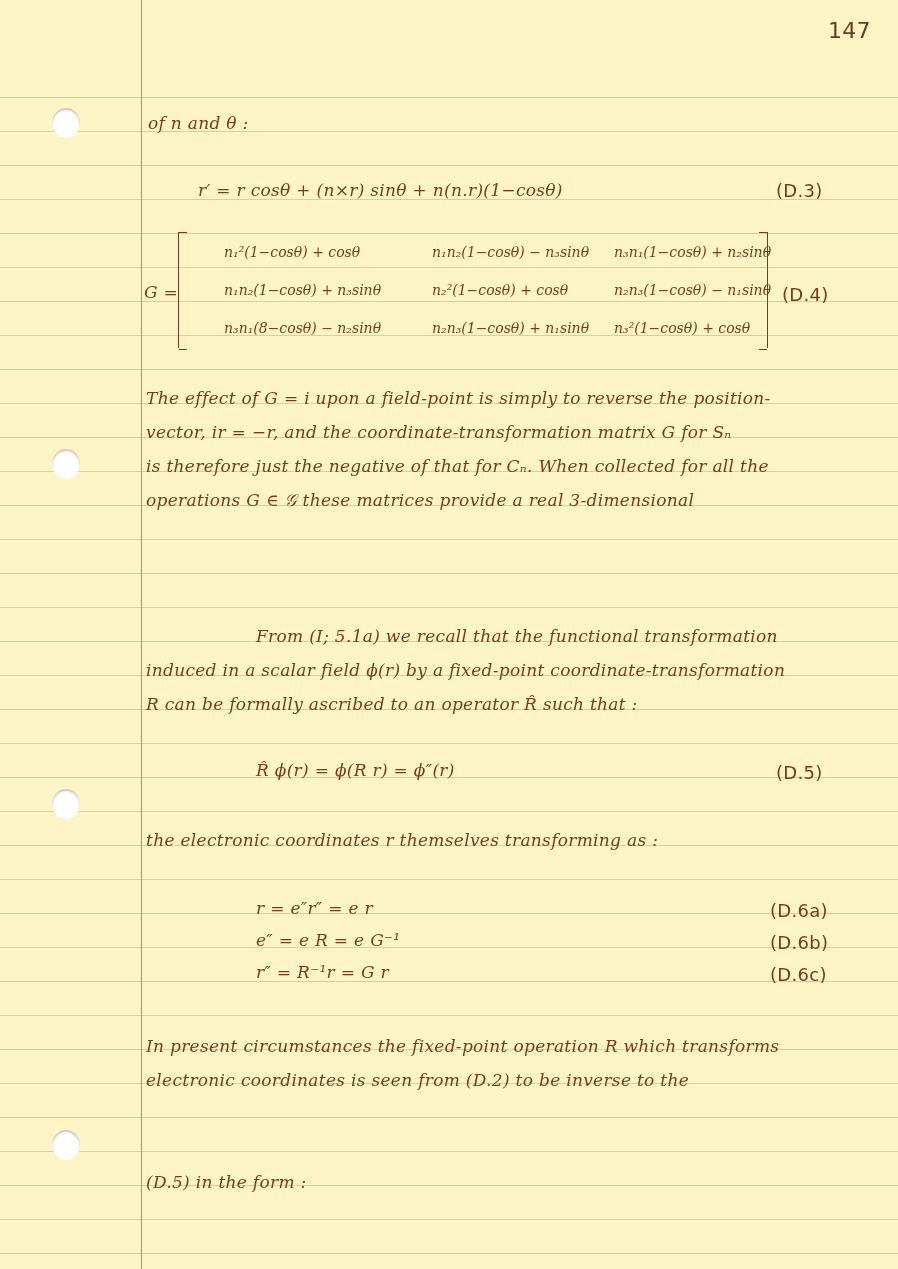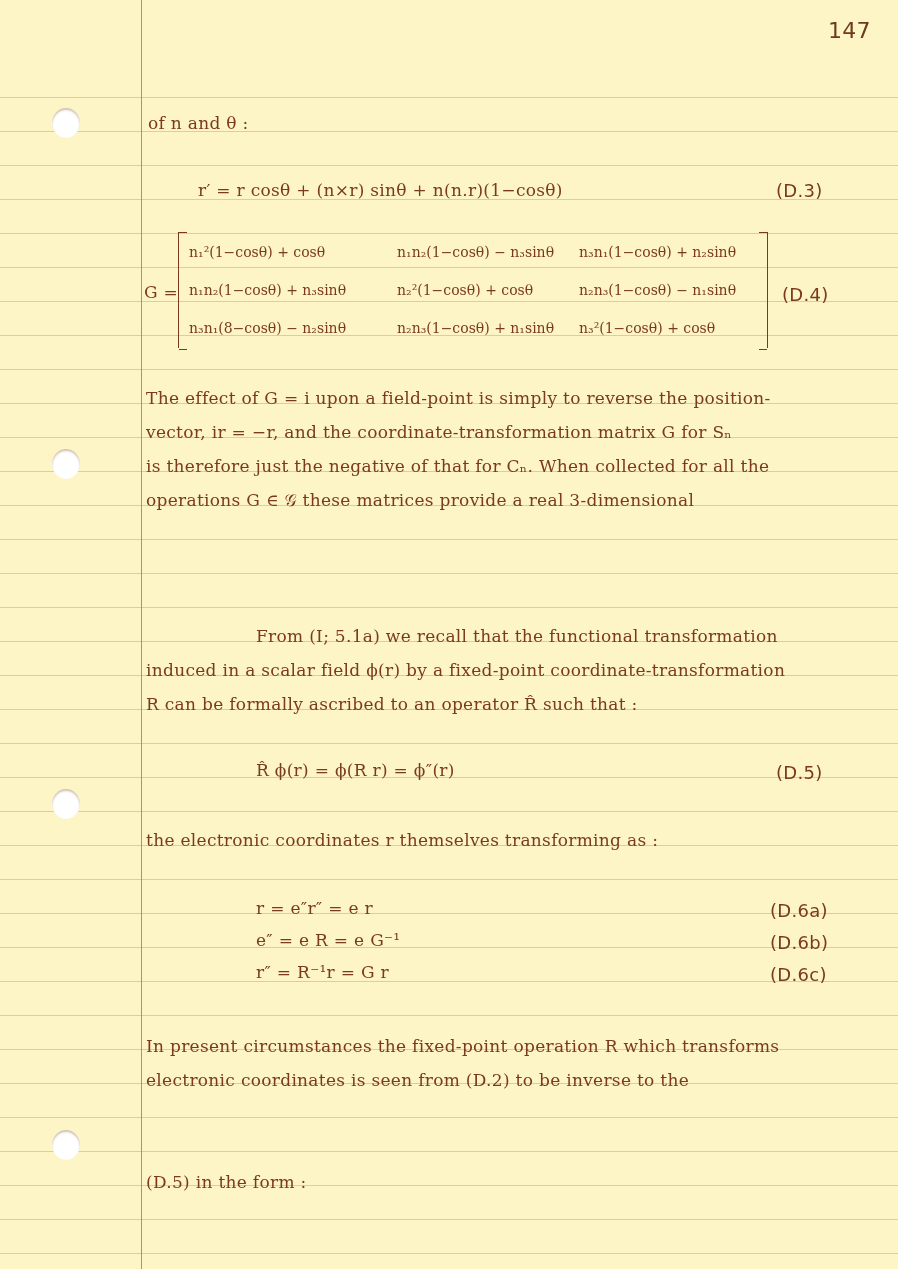--- a/index.html
+++ b/index.html
@@ -27,37 +27,38 @@
     background: #8c95b8;
   }
   .hole {
     position: absolute; left: 52px; width: 28px; height: 30px;
     border-radius: 50%; background: #ffffff;
     box-shadow: inset 0 2px 2px rgba(120,80,40,0.35);
   }
   .hw {
     position: absolute; white-space: nowrap;
     font-family: "DejaVu Serif", serif;
+    font-style: italic;
     font-size: 17px;
     color: #7b3a1e;
     letter-spacing: 0.3px;
   }
   .pagenum { font-style: normal; font-family: "DejaVu Sans", sans-serif; font-size: 22px; color:#6b3a22; }
   .eqno { font-style: normal; font-family: "DejaVu Sans", sans-serif; font-size: 18px; }
   .mat {
     position: absolute; left: 178px; top: 232px; width: 588px; height: 116px;
     border-left: 1.5px solid #7b3a1e; border-right: 1.5px solid #7b3a1e;
   }
   .mat::before, .mat::after {
     content: ""; position: absolute; top: 0; width: 8px; height: 100%;
     border-top: 1.5px solid #7b3a1e; border-bottom: 1.5px solid #7b3a1e;
   }
   .mat::before { left: 0; }
   .mat::after { right: 0; }
-  .cell { position: absolute; font-size: 14px; white-space: nowrap; color:#7b3a1e; font-family: "DejaVu Serif", serif; }
+  .cell { position: absolute; font-size: 14px; white-space: nowrap; font-style: italic; color:#7b3a1e; font-family: "DejaVu Serif", serif; margin-left: 35px; }
 </style>
 </head>
 <body>
 
 <div class="page">
   <div class="topband"></div>
   <div class="margin-line"></div>
 
   <div class="hole" style="top:108px"></div>
   <div class="hole" style="top:449px"></div>

